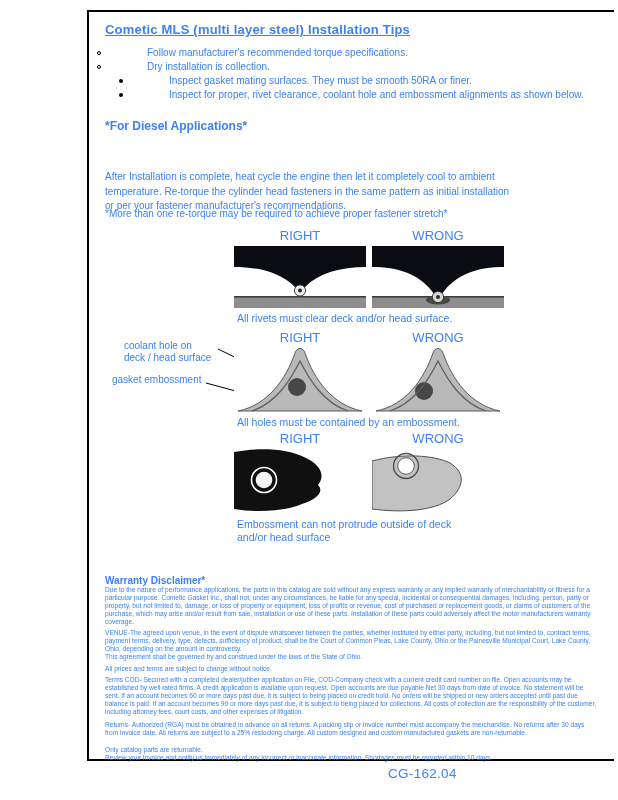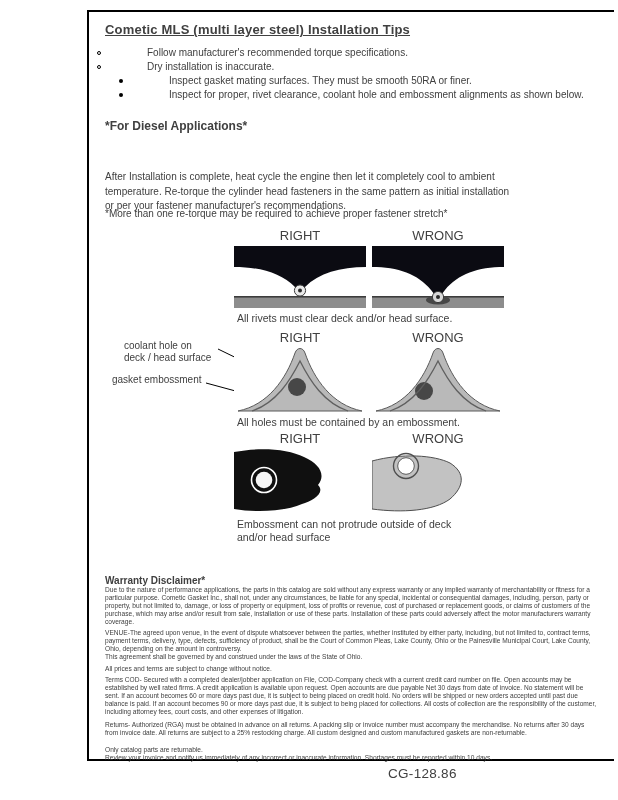--- a/index.html
+++ b/index.html
@@ -1,19 +1,19 @@
 <!DOCTYPE html>
 <html><head>
 <meta charset="utf-8">
 <style>
   * { margin:0; padding:0; box-sizing:border-box; }
   html,body { background:#ffffff; }
   .page {
     position:relative; width:618px; height:800px; background:#fff;
-    font-family:"Liberation Sans", sans-serif; color:#404040; overflow:hidden;
+    font-family:"Liberation Sans", sans-serif; color:#3b82f6; overflow:hidden;
   }
   .frame {
     position:absolute; left:87px; top:10px; width:527px; height:751px;
     border-top:2.5px solid #000; border-left:2.5px solid #000; border-bottom:2.5px solid #000;
   }
   .abs { position:absolute; }
   .title { font-size:13px; font-weight:700; text-decoration:underline; letter-spacing:.2px; }
   .bullet-row { display:flex; align-items:flex-start; font-size:10px; line-height:14px; white-space:nowrap;gap:40px; }
   .dot { flex:0 0 auto; width:4px; height:4px; border-radius:50%; margin:5px 6px 0 0; }
   .dot.open { border:1px solid #000; }
@@ -43,21 +43,21 @@
 
   <div class="abs title" style="left:105px; top:22px;">Cometic MLS (multi layer steel) Installation Tips</div>
 
   <div class="abs" style="left:97px; top:46px;">
     <div class="bullet-row">
       <span class="dot open"></span>
       <span>Follow manufacturer's recommended torque specifications.</span>
     </div>
     <div class="bullet-row">
       <span class="dot open"></span>
-      <span>Dry installation is inaccurate.</span>
+      <span>Dry installation is collection.</span>
     </div>
     <div class="bullet-row sub">
       <span class="dot fill"></span>
       <span>Inspect gasket mating surfaces.  They must be smooth 50RA or finer.</span>
     </div>
     <div class="bullet-row sub">
       <span class="dot fill"></span>
       <span>Inspect for proper, rivet clearance, coolant hole and embossment alignments as shown below.</span>
     </div>
   </div>
@@ -158,14 +158,14 @@
   <div class="abs smallhead" style="left:105px; top:575px;">Warranty Disclaimer*</div>
   <div class="abs small" style="left:105px; top:586px; width:492px;">Due to the nature of performance applications, the parts in this catalog are sold without any express warranty or any implied warranty of merchantability or fitness for a particular purpose.  Cometic Gasket Inc., shall not, under any circumstances, be liable for any special, incidental or consequential damages, including, person, party or property, but not limited to, damage, or loss of property or equipment, loss of profits or revenue, cost of purchased or replacement goods, or claims of customers of the purchase, which may arise and/or result from sale, installation or use of these parts.  Installation of these parts could adversely affect the motor manufacturers warranty coverage.</div>
   <div class="abs small" style="left:105px; top:629px; width:492px;">VENUE-The agreed upon venue, in the event of dispute whatsoever between the parties, whether instituted by either party, including, but not limited to, contract terms, payment terms, delivery, type, defects, sufficiency of product, shall be the Court of Common Pleas, Lake County, Ohio or the Painesville Municipal Court, Lake County, Ohio, depending on the amount in controversy.
 This agreement shall be governed by and construed under the laws of the State of Ohio.</div>
   <div class="abs small" style="left:105px; top:665px; width:492px;">All prices and terms are subject to change without notice.</div>
   <div class="abs small" style="left:105px; top:676px; width:492px;">Terms COD- Secured with a completed dealer/jobber application on File, COD-Company check with a current credit card number on file.  Open accounts may be established by well rated firms.  A credit application is available upon request.  Open accounts are due payable Net 30 days from date of invoice.  No statement will be sent.  If an account becomes 60 or more days past due, it is subject to being placed on credit hold.  No orders will be shipped or new orders accepted until past due balance is paid.  If an account becomes 90 or more days past due, it is subject to being placed for collections.  All costs of collection are the responsibility of the customer, including attorney fees, court costs, and other expenses of litigation.</div>
   <div class="abs small" style="left:105px; top:721px; width:492px;">Returns- Authorized (RGA) must be obtained in advance on all returns.  A packing slip or invoice number must accompany the merchandise.  No returns after 30 days from invoice date.  All returns are subject to a 25% restocking charge.  All custom designed and custom manufactured gaskets are non-returnable.</div>
   <div class="abs small" style="left:105px; top:746px; width:492px;">Only catalog parts are returnable.</div>
   <div class="abs small" style="left:105px; top:754px; width:492px;">Review your invoice and notify us immediately of any incorrect or inaccurate information.  Shortages must be reported within 10 days.</div>
 
-  <div class="abs footer-code" style="left:388px; top:766px;">CG-128.86</div>
+  <div class="abs footer-code" style="left:388px; top:766px;">CG-162.04</div>
 </div>
 
 </body></html>

